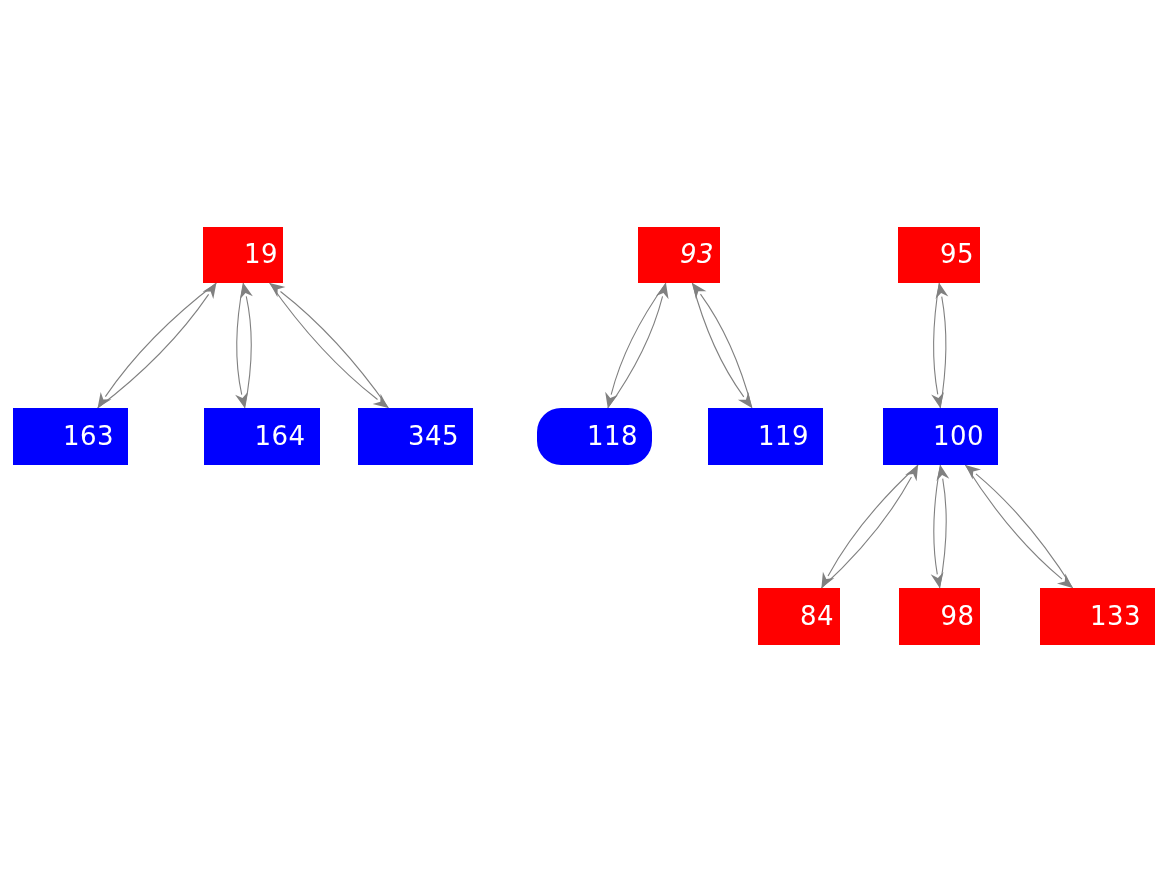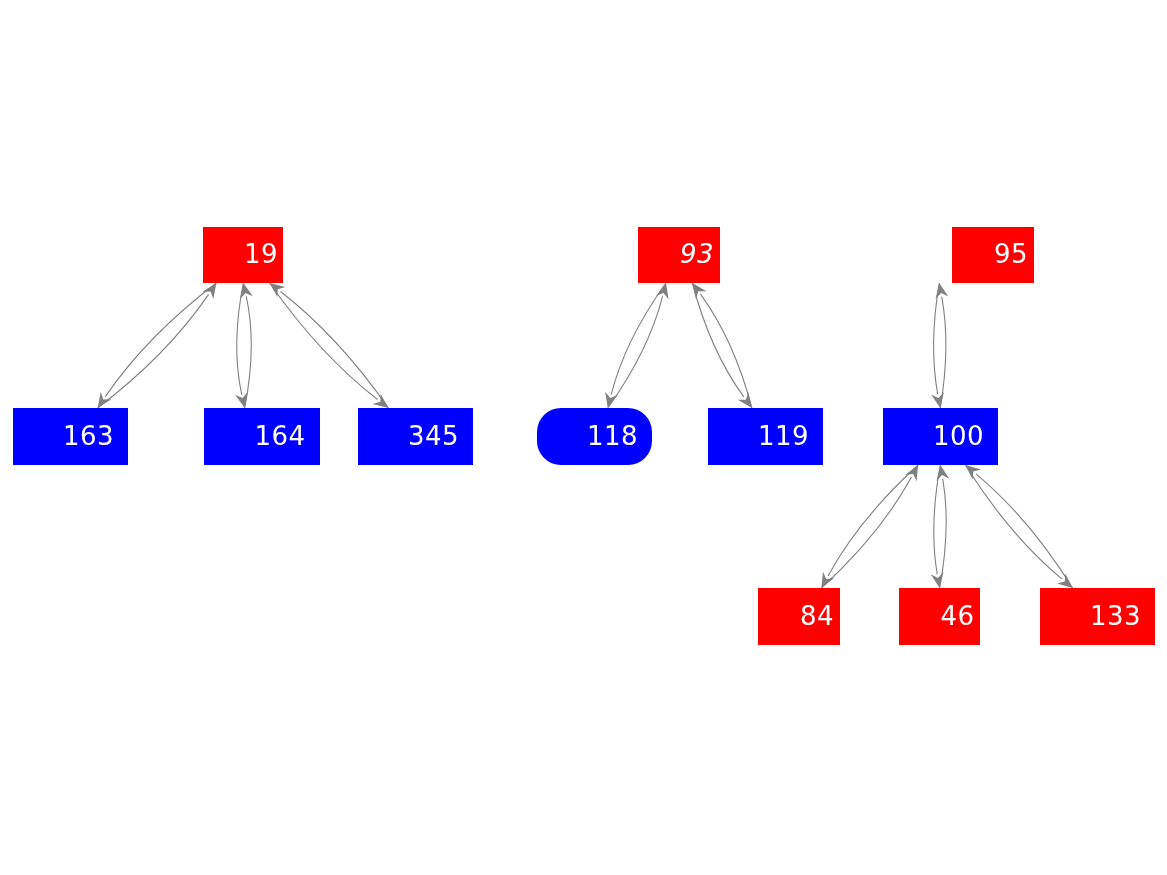--- a/index.html
+++ b/index.html
@@ -103,29 +103,29 @@
       </div>
       <div class="node" style="left: 638px; top: 227px; width: 82px; height: 56px; background: rgb(255, 0, 0); font-style: italic;">
         <span class="node-label">93</span>
       </div>
       <div class="node" style="left: 537px; top: 408px; width: 115px; height: 57px; background: rgb(0, 0, 255); border-radius: 24px;">
         <span class="node-label">118</span>
       </div>
       <div class="node" style="left: 708px; top: 408px; width: 115px; height: 57px; background: rgb(0, 0, 255);">
         <span class="node-label">119</span>
       </div>
-      <div class="node" style="left: 952px; top: 227px; width: 82px; height: 56px; background: rgb(255, 0, 0);">
+      <div class="node" style="left: 898px; top: 227px; width: 82px; height: 56px; background: rgb(255, 0, 0);">
         <span class="node-label">95</span>
       </div>
       <div class="node" style="left: 883px; top: 408px; width: 115px; height: 57px; background: rgb(0, 0, 255);">
         <span class="node-label">100</span>
       </div>
       <div class="node" style="left: 758px; top: 588px; width: 82px; height: 57px; background: rgb(255, 0, 0);">
         <span class="node-label">84</span>
       </div>
       <div class="node" style="left: 899px; top: 588px; width: 81px; height: 57px; background: rgb(255, 0, 0);">
-        <span class="node-label">46</span>
+        <span class="node-label">98</span>
       </div>
       <div class="node" style="left: 1040px; top: 588px; width: 115px; height: 57px; background: rgb(255, 0, 0);">
         <span class="node-label">133</span>
       </div>
     </div>
 </div>
 
 </body></html>

